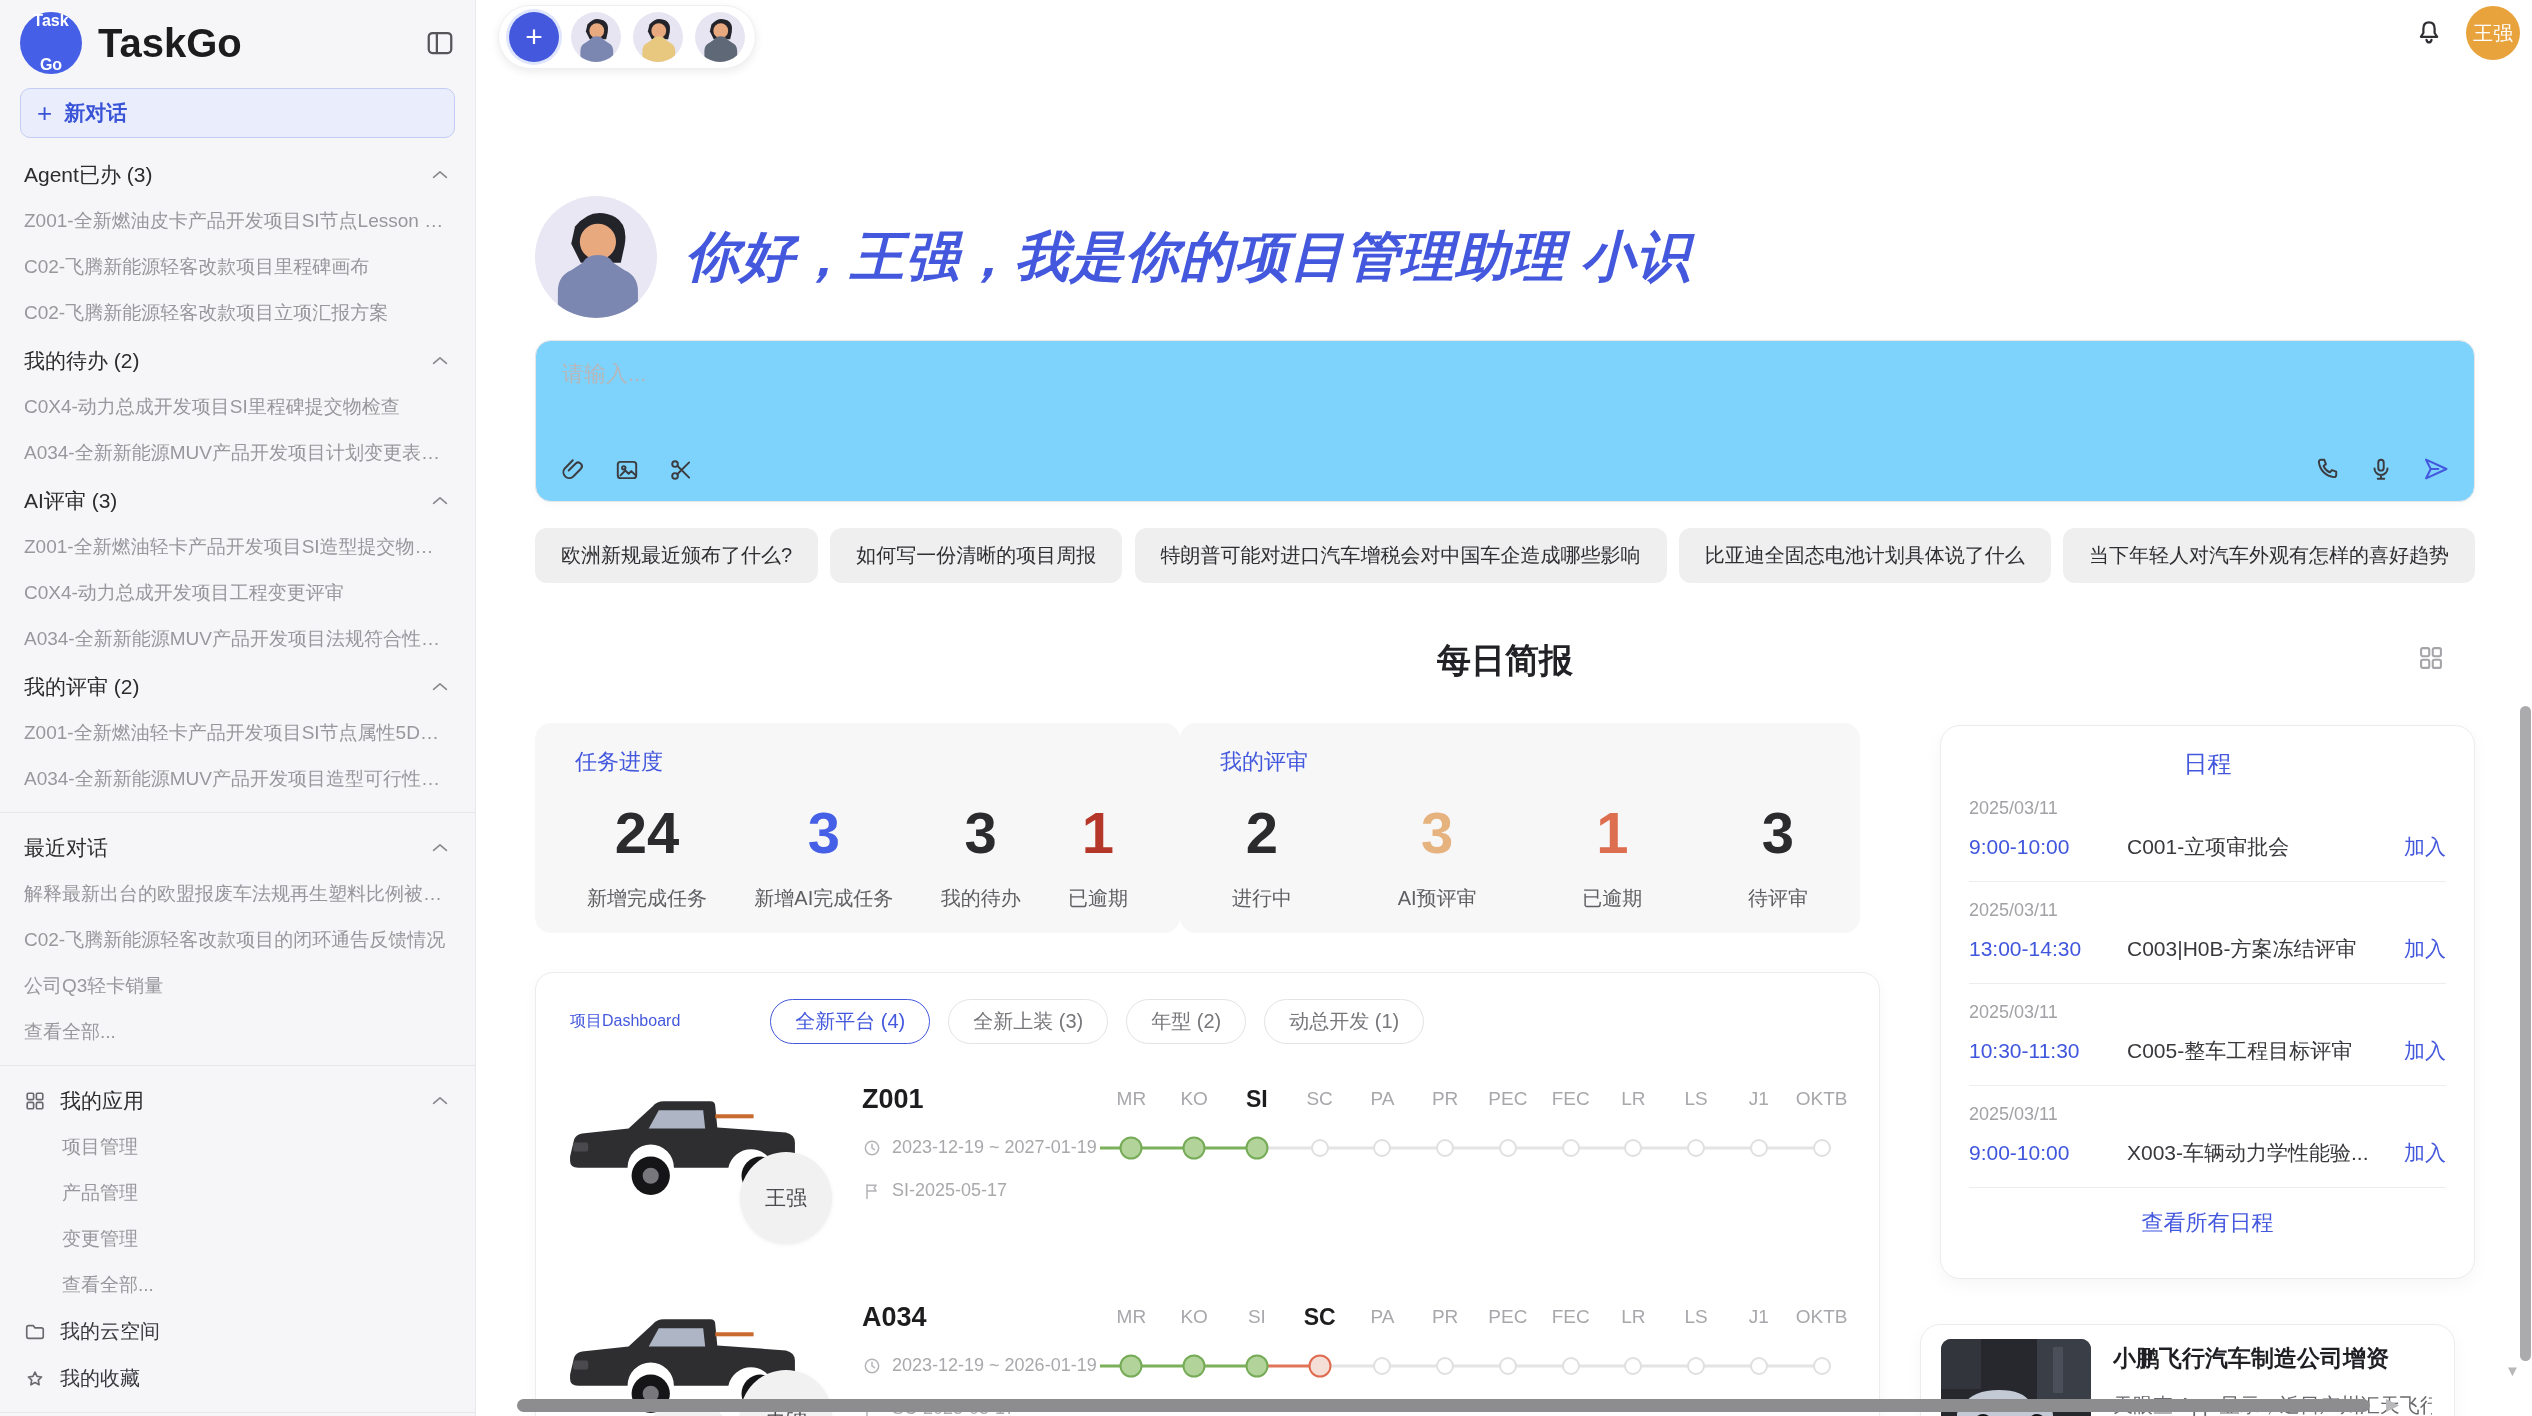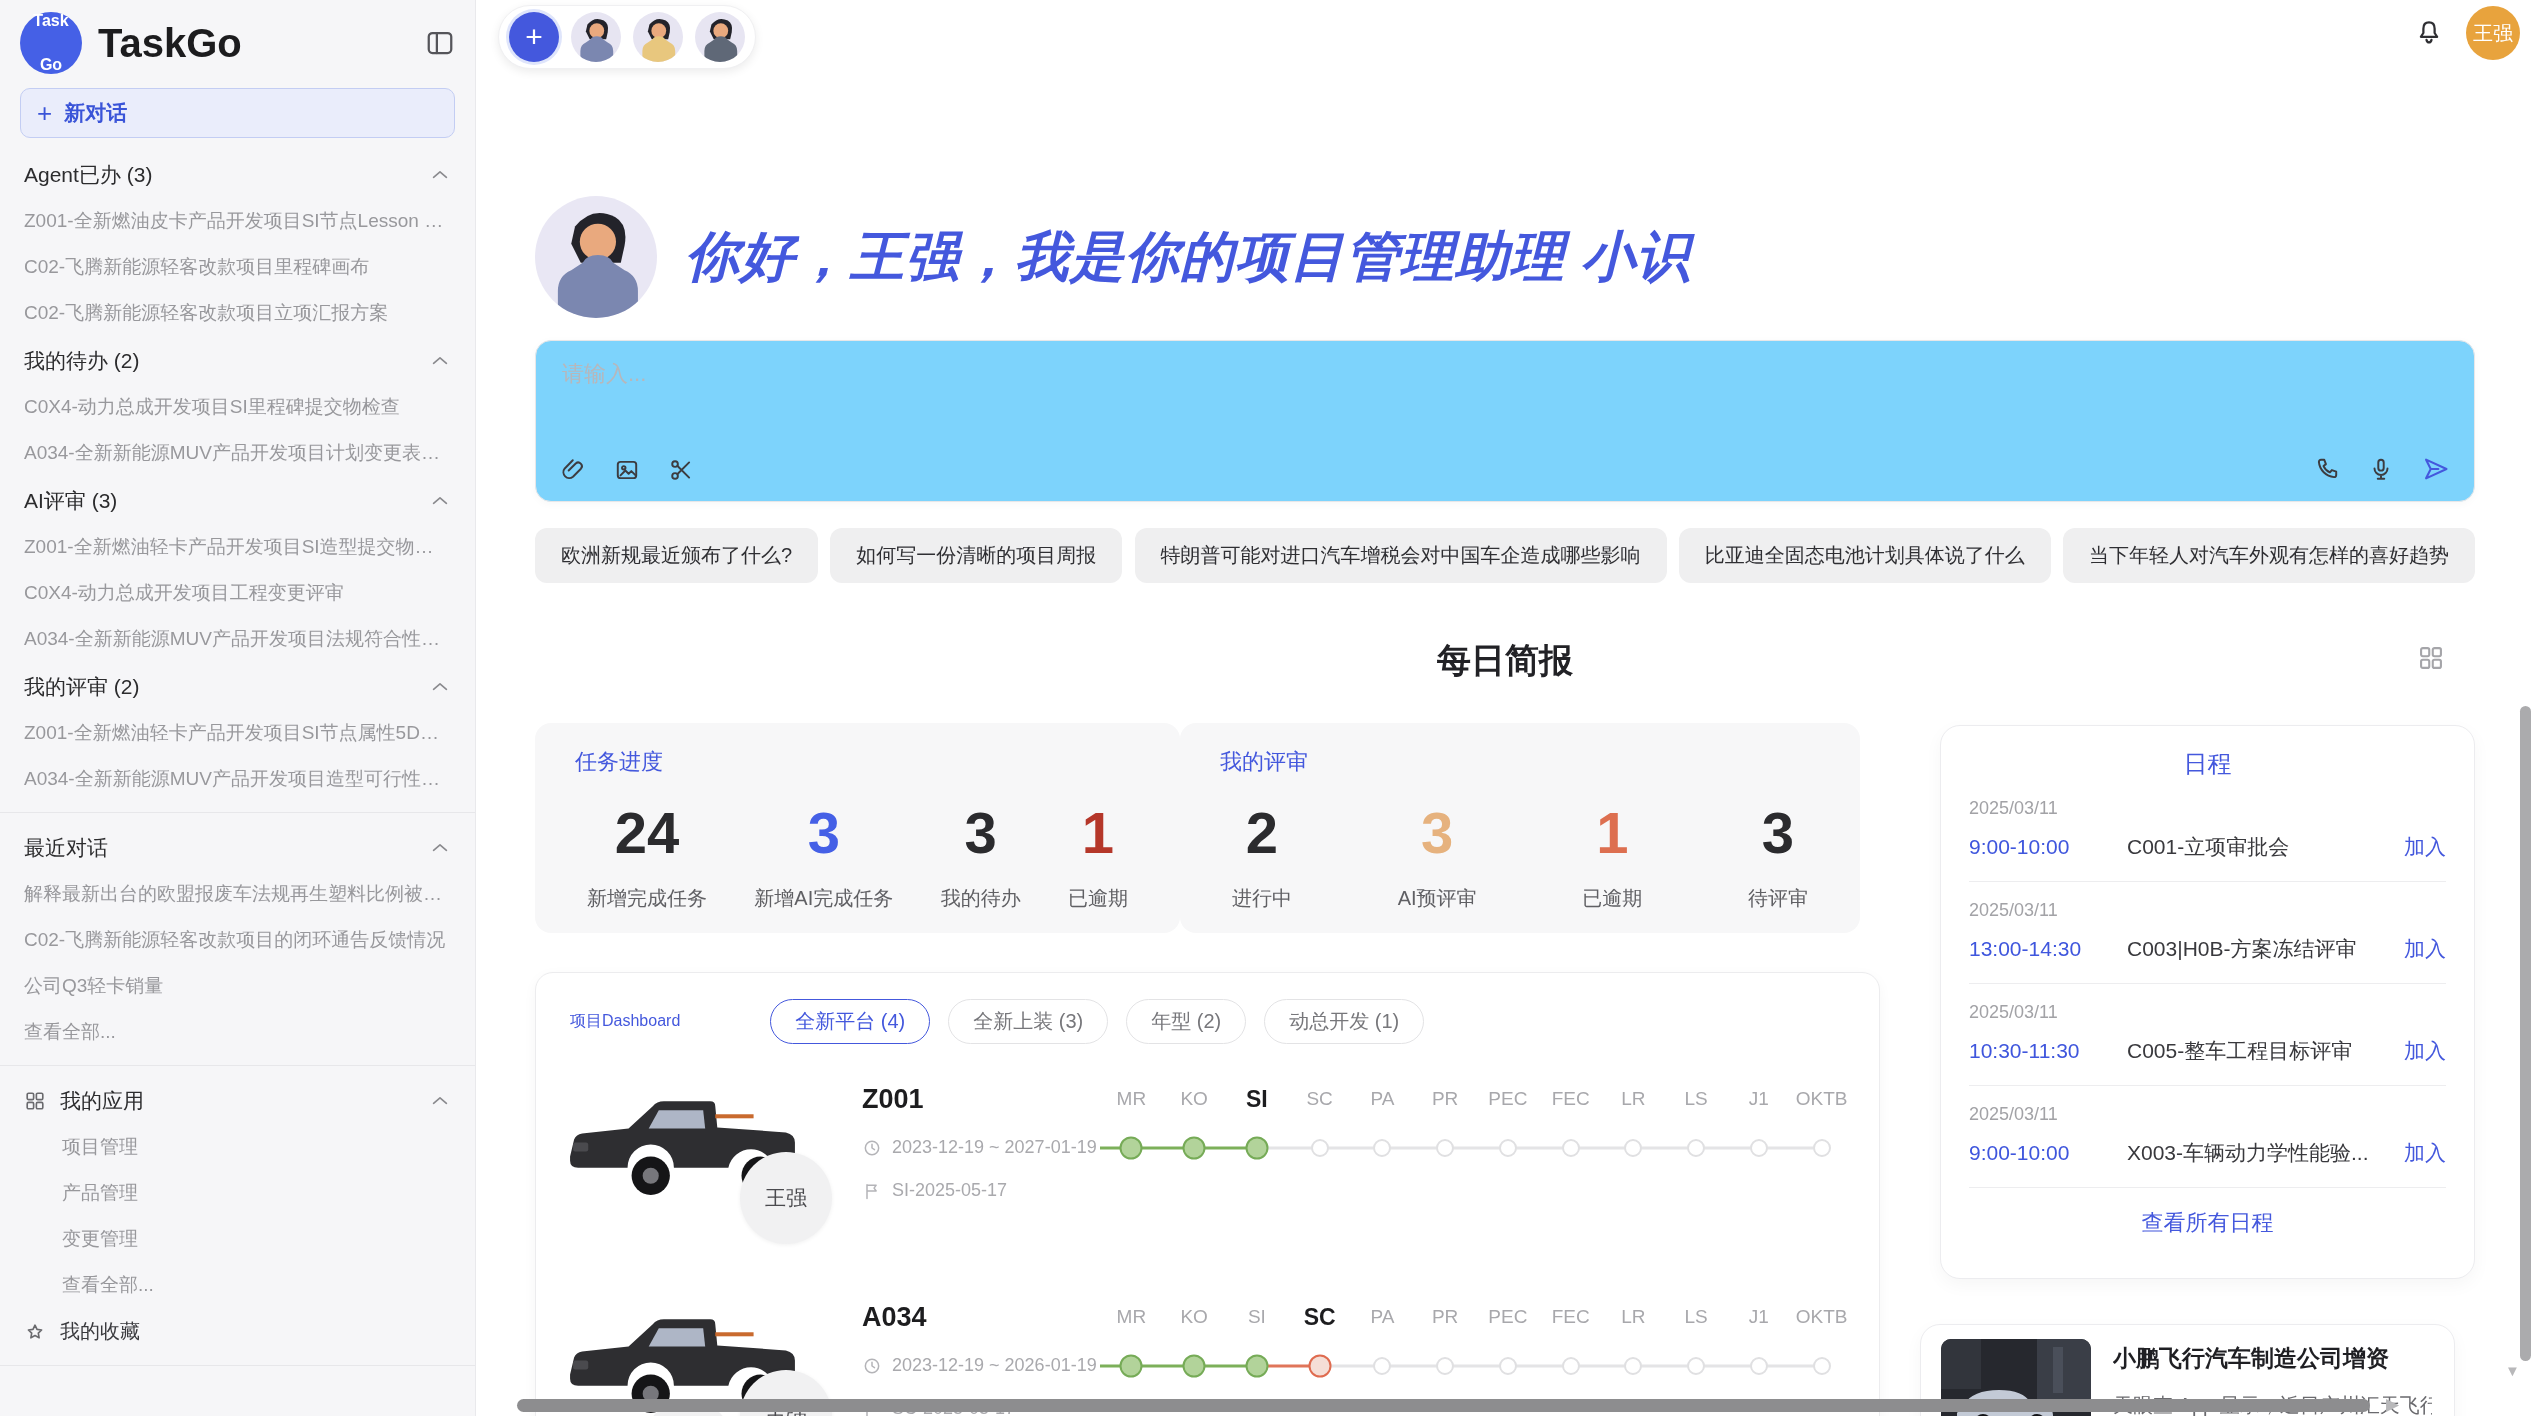--- a/index.html
+++ b/index.html
@@ -329,20 +329,26 @@
         <use href="#sym-chev"></use>
       </svg>
   </div>
   <div class="apps-item">项目管理</div>
   <div class="apps-item">产品管理</div>
   <div class="apps-item">变更管理</div>
   <div class="apps-item">查看全部...</div>
 
   <div class="side-row">
     <svg class="ic ico ric" width="22" height="22" viewBox="0 0 24 24">
+        <use href="#sym-folder"></use>
+      </svg>
+    <span>我的云空间</span>
+  </div>
+  <div class="side-row">
+    <svg class="ic ico ric" width="22" height="22" viewBox="0 0 24 24">
         <use href="#sym-star"></use>
       </svg>
     <span>我的收藏</span>
   </div>
 
   <div class="side-divider"></div>
 
 </div>
 
 <div class="main">

